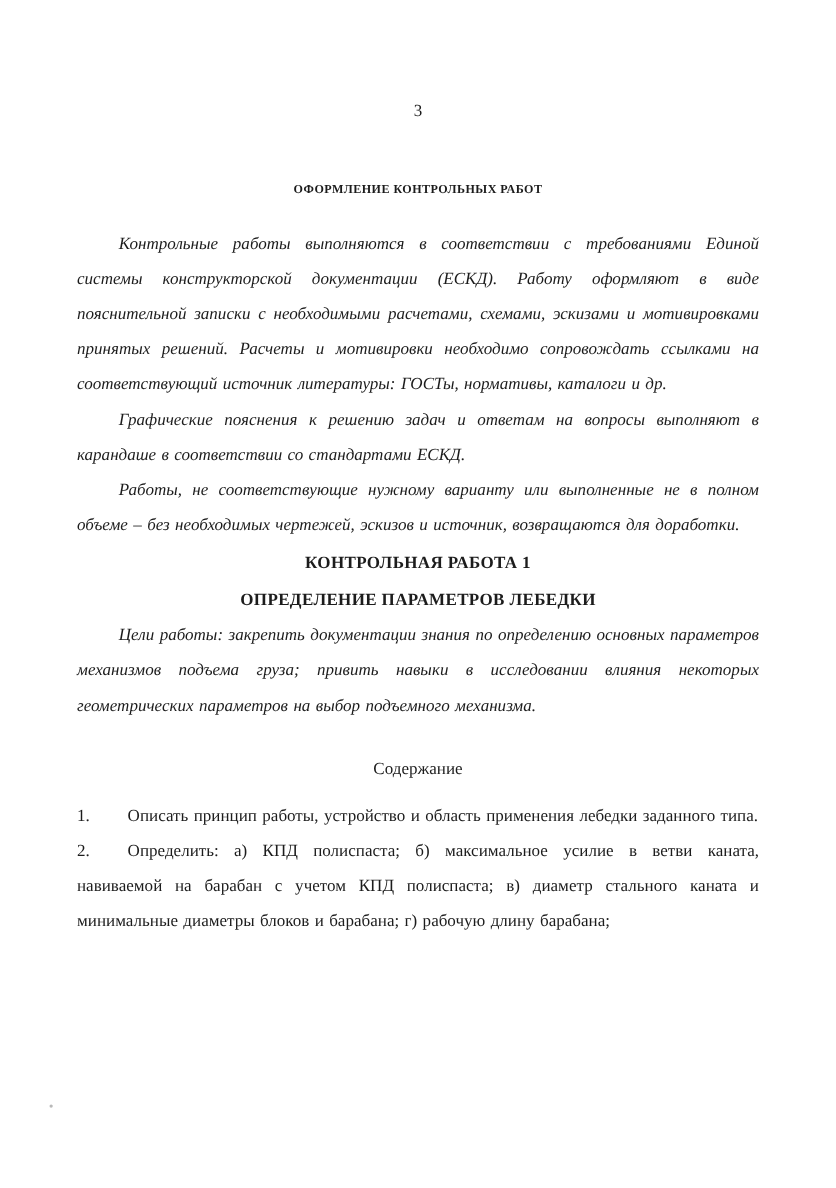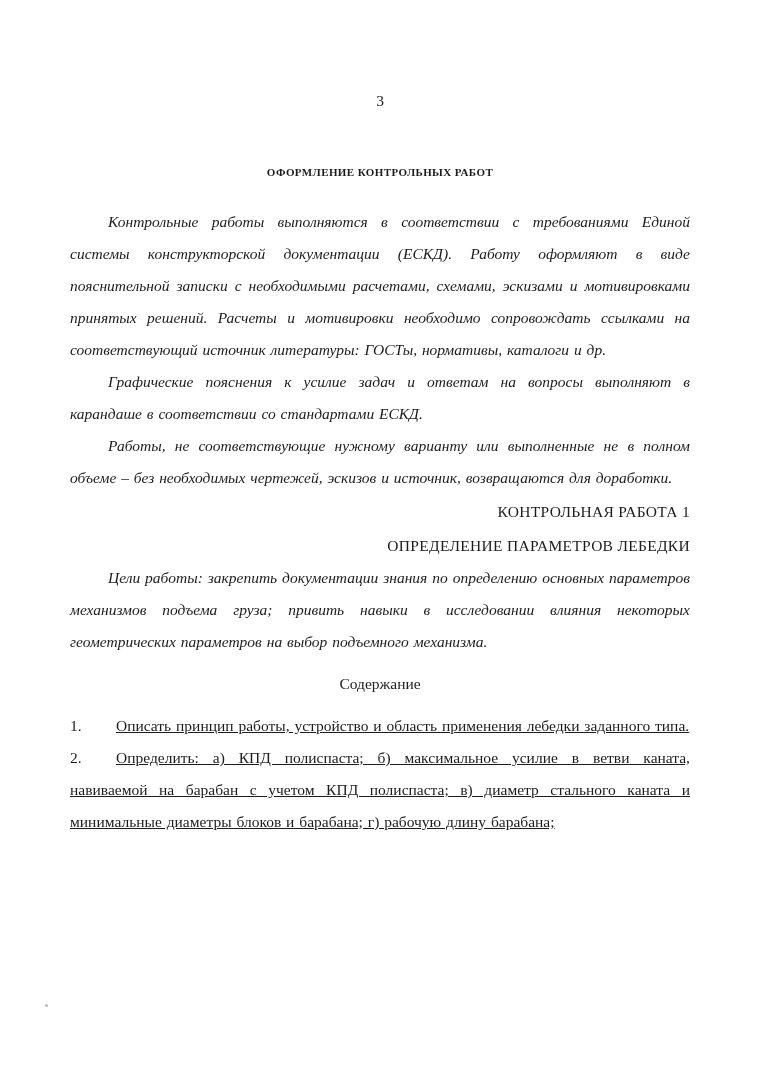--- a/index.html
+++ b/index.html
@@ -37,41 +37,40 @@
     line-height: 32px;
     text-align: justify;
     margin: 0;
     word-spacing: 1px;
   }
   .indent {
     text-indent: 38px;
     font-style: italic;
   }
   .section-heading {
-    text-align: right;
+    text-align: center;
     font-size: 15.5px;
-    font-weight: normal;
+    font-weight: bold;
     letter-spacing: 0.3px;
     line-height: 32px;
     margin: 2px 0 0 0;
   }
   .contents-heading {
     text-align: center;
     font-size: 15.5px;
     font-weight: normal;
     line-height: 32px;
-    margin: 10px 0 10px 0;
+    margin: 26px 0 10px 0;
   }
   .list-item {
     font-size: 15.5px;
     line-height: 32px;
     text-align: justify;
     margin: 0;
     word-spacing: 1px;
-    text-decoration: underline;
   }
   .item-num {
     display: inline-block;
     width: 46px;
   }
   .scan-artifact {
     position: absolute;
     left: 45px;
     top: 1004px;
     width: 3px;
@@ -84,21 +83,21 @@
 <body>
 
 <div class="page">
 
   <div class="page-number">3</div>
 
   <h1 class="doc-title">ОФОРМЛЕНИЕ КОНТРОЛЬНЫХ РАБОТ</h1>
 
   <p class="para indent">Контрольные работы выполняются в соответствии с требованиями Единой системы конструкторской документации (ЕСКД). Работу оформляют в виде пояснительной записки с необходимыми расчетами, схемами, эскизами и мотивировками принятых решений. Расчеты и мотивировки необходимо сопровождать ссылками на соответствующий источник литературы: ГОСТы, нормативы, каталоги и др.</p>
 
-  <p class="para indent">Графические пояснения к усилие задач и ответам на вопросы выполняют в карандаше в соответствии со стандартами ЕСКД.</p>
+  <p class="para indent">Графические пояснения к решению задач и ответам на вопросы выполняют в карандаше в соответствии со стандартами ЕСКД.</p>
 
   <p class="para indent">Работы, не соответствующие нужному варианту или выполненные не в полном объеме – без необходимых чертежей, эскизов и источник, возвращаются для доработки.</p>
 
   <h2 class="section-heading">КОНТРОЛЬНАЯ РАБОТА 1</h2>
 
   <h2 class="section-heading">ОПРЕДЕЛЕНИЕ ПАРАМЕТРОВ ЛЕБЕДКИ</h2>
 
   <p class="para indent">Цели работы: закрепить документации знания по определению основных параметров механизмов подъема груза; привить навыки в исследовании влияния некоторых геометрических параметров на выбор подъемного механизма.</p>
 
   <h3 class="contents-heading">Содержание</h3>

